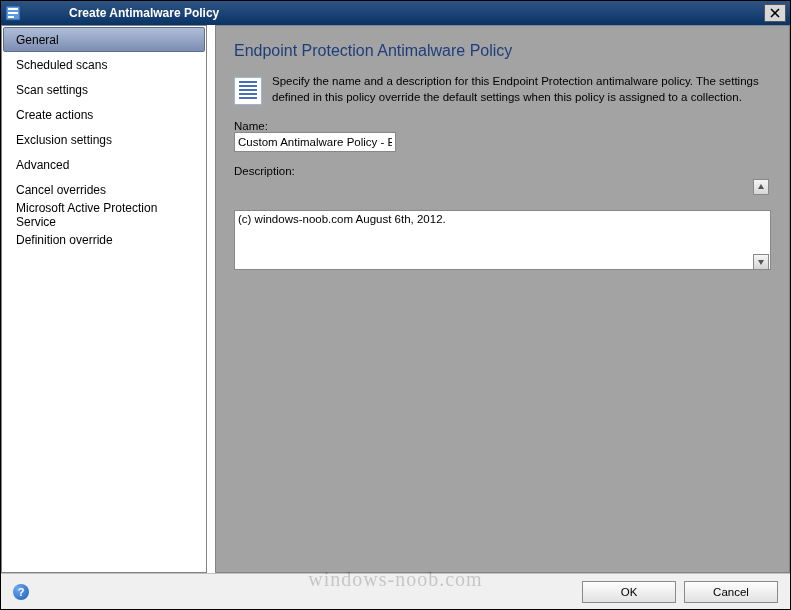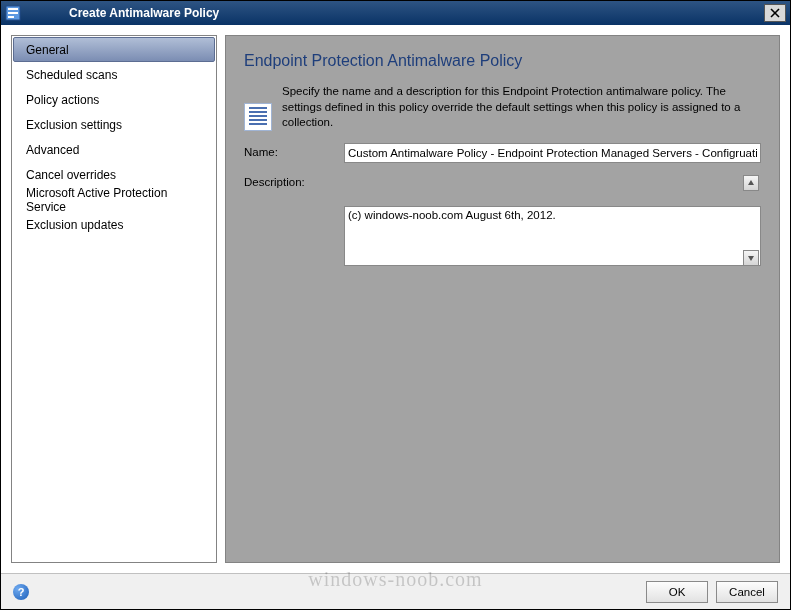--- a/index.html
+++ b/index.html
@@ -4,48 +4,48 @@
   <style>
     * { margin: 0; padding: 0; box-sizing: border-box; font-family: "Segoe UI", Tahoma, sans-serif; }
     body { background: #fff; width: 791px; height: 610px; overflow: hidden; border: 1px solid #000; position: relative; }
 
     .titlebar { background: linear-gradient(to bottom, #2e5483, #0a3366); height: 24px; display: flex; align-items: center; padding: 0 4px; color: #fff; gap: 43px; }
     .titlebar-icon { width: 16px; height: 16px; margin-right: 5px; display:flex; align-items:center; justify-content:center; }
     .titlebar-title { font-size: 12px; font-weight: bold; flex: 1; }
     .close-btn { width: 22px; height: 18px; background: #d8d8d8; border: 1px solid #555; display: flex; align-items: center; justify-content: center; cursor: pointer; }
     .close-btn svg { width: 10px; height: 10px; }
 
-    .content-area { display: flex; height: 548px; padding: 10px; gap: 8px; background: #fff; }
+    .content-area { display: flex; height: 548px; gap: 8px; background: #fff; }
 
     .sidebar { width: 206px; border: 1px solid #838383; background: #fff; padding: 1px; }
     .nav-item { height: 25px; display: flex; align-items: center; padding: 0 12px; font-size: 12px; color: #000; cursor: pointer; border: 1px solid transparent; }
     .nav-item.selected { background: linear-gradient(to bottom, #b0bed6, #7b8db3); border: 1px solid #5c6d92; border-radius: 2px; color:#000; }
 
     .main-panel { flex: 1; border: 1px solid #838383; background: #a3a3a3; padding: 16px 18px; position: relative; }
     .panel-heading { color: #1e3e7b; font-size: 16px; font-weight: 400; margin-bottom: 14px; }
     .desc-row { display: flex; align-items: flex-end; gap: 10px; margin-bottom: 12px; }
     .doc-icon { width: 28px; height: 28px; border: 1px solid #a0b4d4; display: flex; align-items: center; justify-content: center; background: #fff; flex-shrink:0; }
     .doc-icon-inner { width: 18px; height: 20px; background: repeating-linear-gradient(to bottom, #4a6fb0, #4a6fb0 2px, #fff 2px, #fff 4px); }
     .desc-text { font-size: 11.5px; color: #000; line-height: 1.35; }
 
-    .form-row { display: flex; align-items: flex-start; margin-bottom: 10px; }
+    .form-row { display: flex; align-items: flex-start; margin-bottom: 10px; flex-direction: column; }
     .form-label { width: 100px; font-size: 11.5px; color: #000; padding-top: 3px; }
     .form-input { flex: 1; }
     .text-input { width: 100%; height: 20px; border: 1px solid #888; font-size: 11.5px; padding: 1px 3px; font-family: inherit; }
     .textarea-wrap { position: relative; width: 100%; }
     .textarea { width: 100%; height: 60px; border: 1px solid #888; font-size: 11.5px; padding: 2px 20px 2px 3px; resize: none; font-family: inherit; overflow:hidden;margin-top:33px; }
     .scroll-btn { position: absolute; right: 2px; width: 16px; height: 16px; background: linear-gradient(to bottom,#f5f5f5,#d5d5d5); border: 1px solid #888; display:flex; align-items:center; justify-content:center; cursor:pointer; }
     .scroll-up { top: 2px; }
     .scroll-down { bottom: 4px; }
     .scroll-btn svg { width:8px; height:8px; fill:#555; }
 
     .footer { position: absolute; bottom: 0; left: 0; right: 0; height: 36px; border-top: 1px solid #c0c0c0; background: #f0f0f0; display: flex; align-items: center; padding: 0 12px; }
     .help-icon { width: 16px; height: 16px; border-radius: 50%; background: radial-gradient(circle at 30% 30%, #6faaf0, #1a5db8); color: #fff; display:flex; align-items:center; justify-content:center; font-size:11px; font-weight:bold; cursor:pointer; }
     .footer-spacer { flex:1; }
-    .btn { width: 62px; height: 22px; margin-left: 8px; font-size: 11.5px; background: linear-gradient(to bottom,#fdfdfd,#e2e2e2); border: 1px solid #8a8a8a; cursor:pointer; font-family:inherit; }
+    .btn { width: 94px; height: 22px; margin-left: 8px; font-size: 11.5px; background: linear-gradient(to bottom,#fdfdfd,#e2e2e2); border: 1px solid #8a8a8a; cursor:pointer; font-family:inherit; }
 
     .watermark { position: absolute; bottom: 18px; left: 50%; transform: translateX(-50%); font-size: 20px; color: rgba(0,0,0,0.18); pointer-events: none; font-family: Georgia, serif; letter-spacing: 1px; }
   </style>
 </head>
 <body>
 
 <div class="titlebar">
   <span class="titlebar-icon">
     <svg viewBox="0 0 16 16">
         <rect x="1" y="1" width="14" height="14" fill="#5c98e0" stroke="#204a87"></rect>
@@ -66,36 +66,39 @@
 <div class="content-area">
 
   <div class="sidebar">
     <div class="nav-item selected">
         <span>General</span>
       </div>
     <div class="nav-item">
         <span>Scheduled scans</span>
       </div>
     <div class="nav-item">
-        <span>Policy actions</span>
+        <span>Scan settings</span>
+      </div>
+    <div class="nav-item">
+        <span>Create actions</span>
       </div>
     <div class="nav-item">
         <span>Exclusion settings</span>
       </div>
     <div class="nav-item">
         <span>Advanced</span>
       </div>
     <div class="nav-item">
         <span>Cancel overrides</span>
       </div>
     <div class="nav-item">
         <span>Microsoft Active Protection Service</span>
       </div>
     <div class="nav-item">
-        <span>Exclusion updates</span>
+        <span>Definition override</span>
       </div>
   </div>
 
   <div class="main-panel">
     <div class="panel-heading">Endpoint Protection Antimalware Policy</div>
     <div class="desc-row">
       <div class="doc-icon">
           <div class="doc-icon-inner"></div>
         </div>
       <div class="desc-text">Specify the name and a description for this Endpoint Protection antimalware policy. The settings defined in this policy override the default settings when this policy is assigned to a collection.</div>

